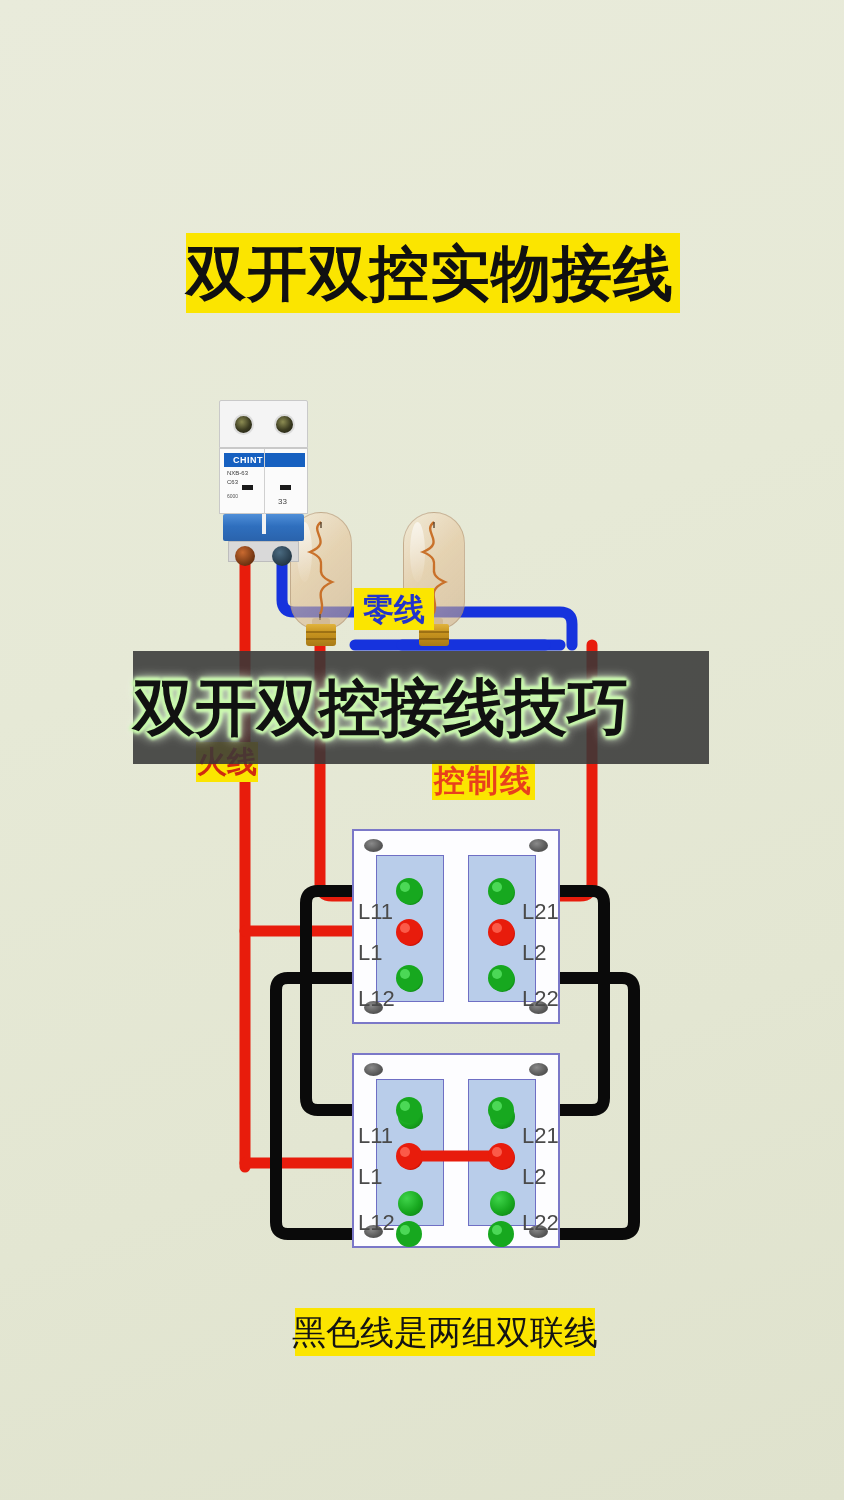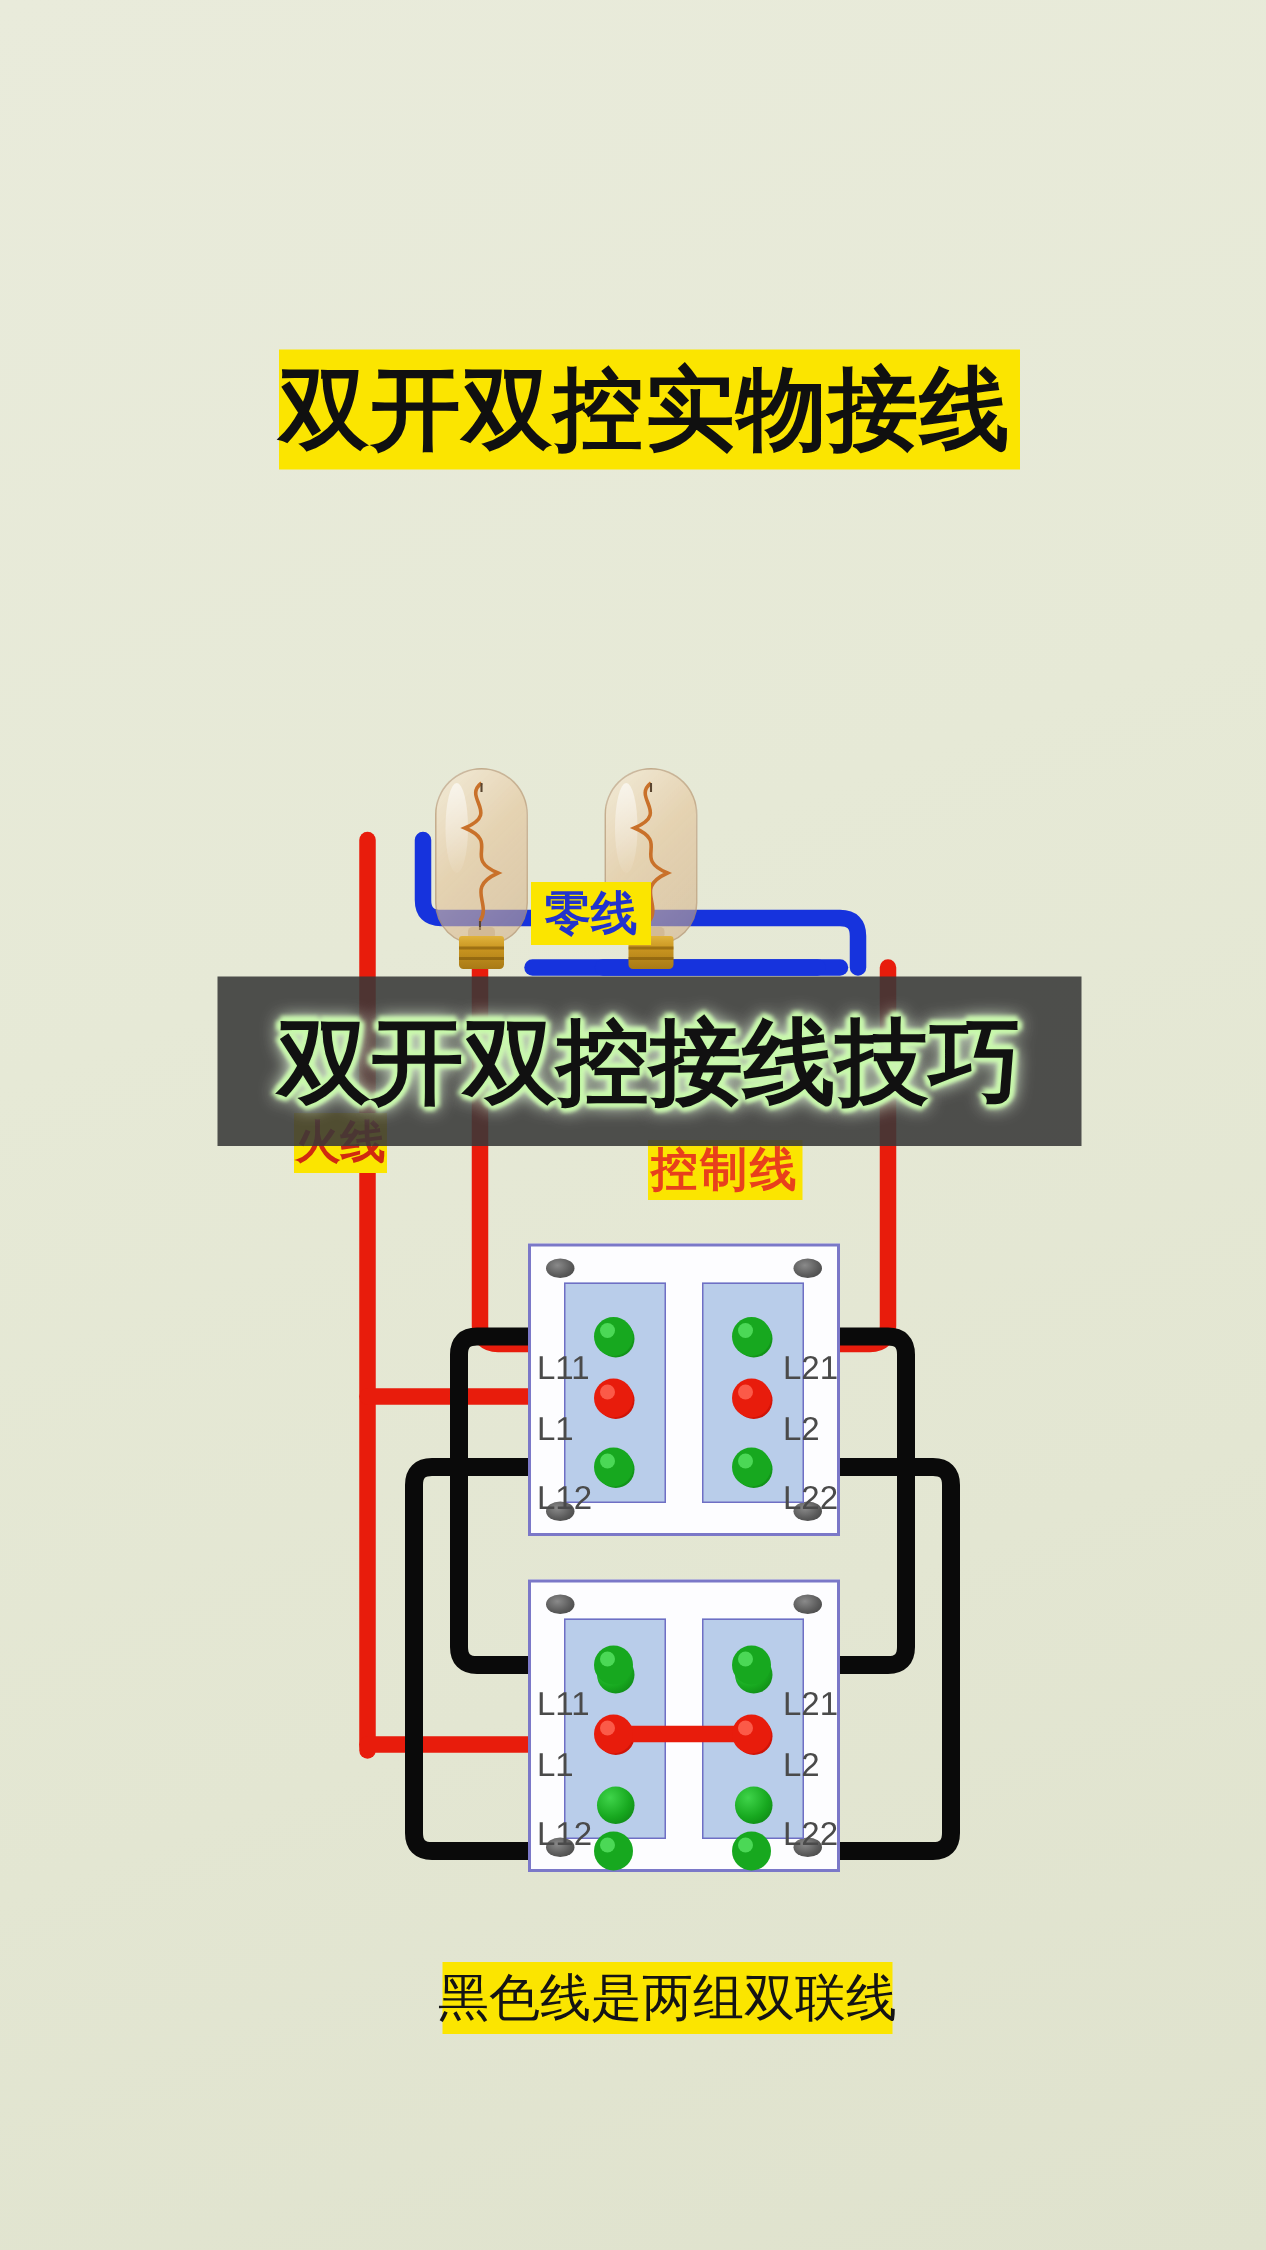--- a/index.html
+++ b/index.html
@@ -36,28 +36,28 @@
     font-size: 60px;
     font-weight: 700;
     color: #101010;
     letter-spacing: 1px;
     line-height: 1;
     white-space: nowrap;
   }
 
   .overlay-bar {
     position: absolute;
-    left: 145px;
+    left: 133px;
     top: 651px;
     width: 576px;
     height: 113px;
     background: rgba(56,56,56,0.88);
     display: flex;
     align-items: center;
-    justify-content: center;
+    justify-content: flex-start;
     z-index: 60;
   }
   .overlay-bar span {
     font-family: "DejaVu Sans", "Liberation Sans", sans-serif;
     font-size: 62px;
     font-weight: 700;
     color: #111;
     white-space: nowrap;
     line-height: 1;
     text-shadow:
@@ -361,20 +361,42 @@
 
     <path d="M 412 891 L 318 891 Q 306 891 306 903 L 306 1098 Q 306 1110 318 1110 L 412 1110" stroke="#0a0a0a" stroke-width="12" fill="none" stroke-linecap="round" stroke-linejoin="round"></path>
 
     <path d="M 412 978 L 288 978 Q 276 978 276 990 L 276 1222 Q 276 1234 288 1234 L 412 1234" stroke="#0a0a0a" stroke-width="12" fill="none" stroke-linecap="round" stroke-linejoin="round"></path>
 
     <path d="M 498 891 L 592 891 Q 604 891 604 903 L 604 1098 Q 604 1110 592 1110 L 498 1110" stroke="#0a0a0a" stroke-width="12" fill="none" stroke-linecap="round" stroke-linejoin="round"></path>
 
     <path d="M 498 978 L 622 978 Q 634 978 634 990 L 634 1222 Q 634 1234 622 1234 L 498 1234" stroke="#0a0a0a" stroke-width="12" fill="none" stroke-linecap="round" stroke-linejoin="round"></path>
   </svg>
 
+  <div class="breaker">
+    <div class="brk-top">
+      <div class="brk-hole l"></div>
+      <div class="brk-hole r"></div>
+    </div>
+    <div class="brk-body">
+      <div class="brk-blue-strip"></div>
+      <div class="brk-brand">CHINT</div>
+      <div class="brk-model">NXB-63</div>
+      <div class="brk-rating">C63</div>
+      <div class="brk-win l"></div>
+      <div class="brk-win r"></div>
+      <div class="brk-fine">6000</div>
+      <div class="brk-num">33</div>
+      <div class="brk-div"></div>
+    </div>
+    <div class="brk-lever"></div>
+    <div class="brk-lever-gap"></div>
+    <div class="brk-base"></div>
+    <div class="brk-term l"></div>
+    <div class="brk-term r"></div>
+  </div>
 
   <div class="bulb" style="left:290px; top:512px;">
     <div class="bulb-glass"></div>
     <div class="bulb-gloss"></div>
     <svg class="bulb-fil" width="34" height="100">
       <path d="M17 2 C 4 12, 30 22, 6 32 C 30 42, 4 52, 28 62 C 6 72, 24 82, 16 94" stroke="#c9712a" stroke-width="2.4" fill="none"></path>
       <line x1="17" y1="2" x2="17" y2="8" stroke="#5a4530" stroke-width="1.4"></line>
       <line x1="16" y1="94" x2="16" y2="100" stroke="#5a4530" stroke-width="1.4"></line>
     </svg>
     <div class="bulb-neck"></div>

